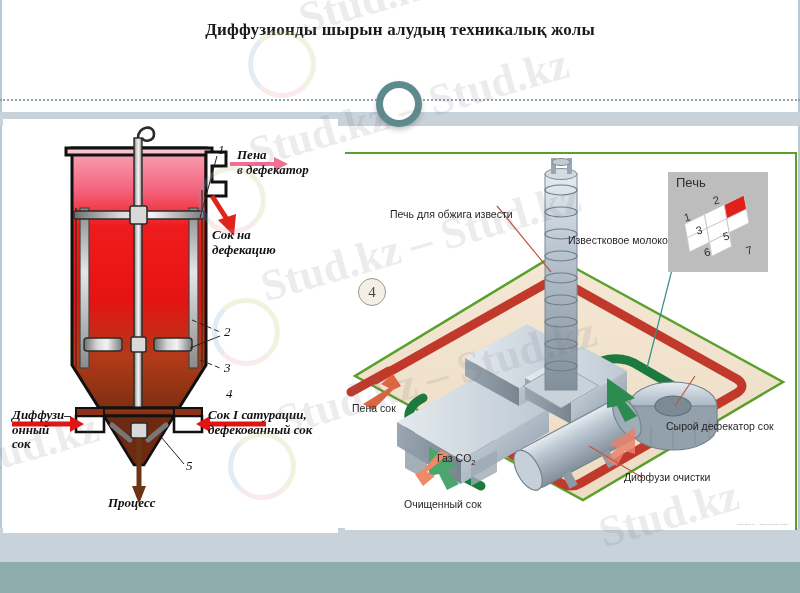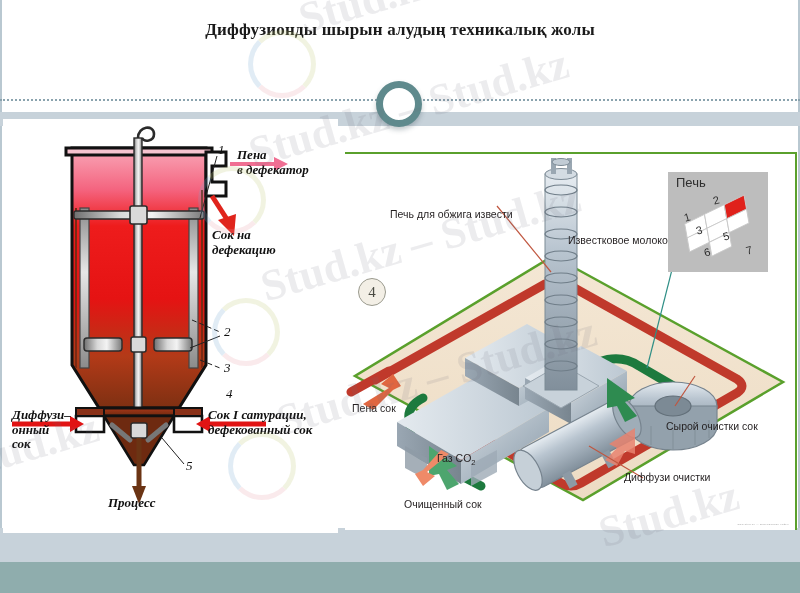--- a/index.html
+++ b/index.html
@@ -420,21 +420,21 @@
   <div class="rlbl" style="left:568px;top:234px;">Известковое молоко</div>
 
   <div class="rlbl" style="left:352px;top:402px;">Пена сок</div>
 
   <div class="rlbl" style="left:437px;top:452px;">
     <span>Газ CO</span><sub>2</sub>
   </div>
 
   <div class="rlbl" style="left:404px;top:498px;">Очищенный сок</div>
 
-  <div class="rlbl" style="left:666px;top:420px;">Сырой очистки сок</div>
+  <div class="rlbl" style="left:666px;top:420px;">Сырой дефекатор сок</div>
 
   <div class="rlbl" style="left:624px;top:471px;">Диффузи очистки</div>
 
   <div class="maplegend">
     <div class="mtitle">Печь</div>
     <svg width="100" height="100" viewBox="0 0 100 100" style="position:absolute;left:0;top:0;">
       <g transform="translate(50,58) rotate(-26) skewX(-16) scale(1,0.80) translate(-33,-25)">
         <g fill="#ffffff" stroke="#c9c9c9" stroke-width="1">
           <rect x="0" y="0" width="22" height="17"></rect>
           <rect x="22" y="0" width="22" height="17"></rect>

